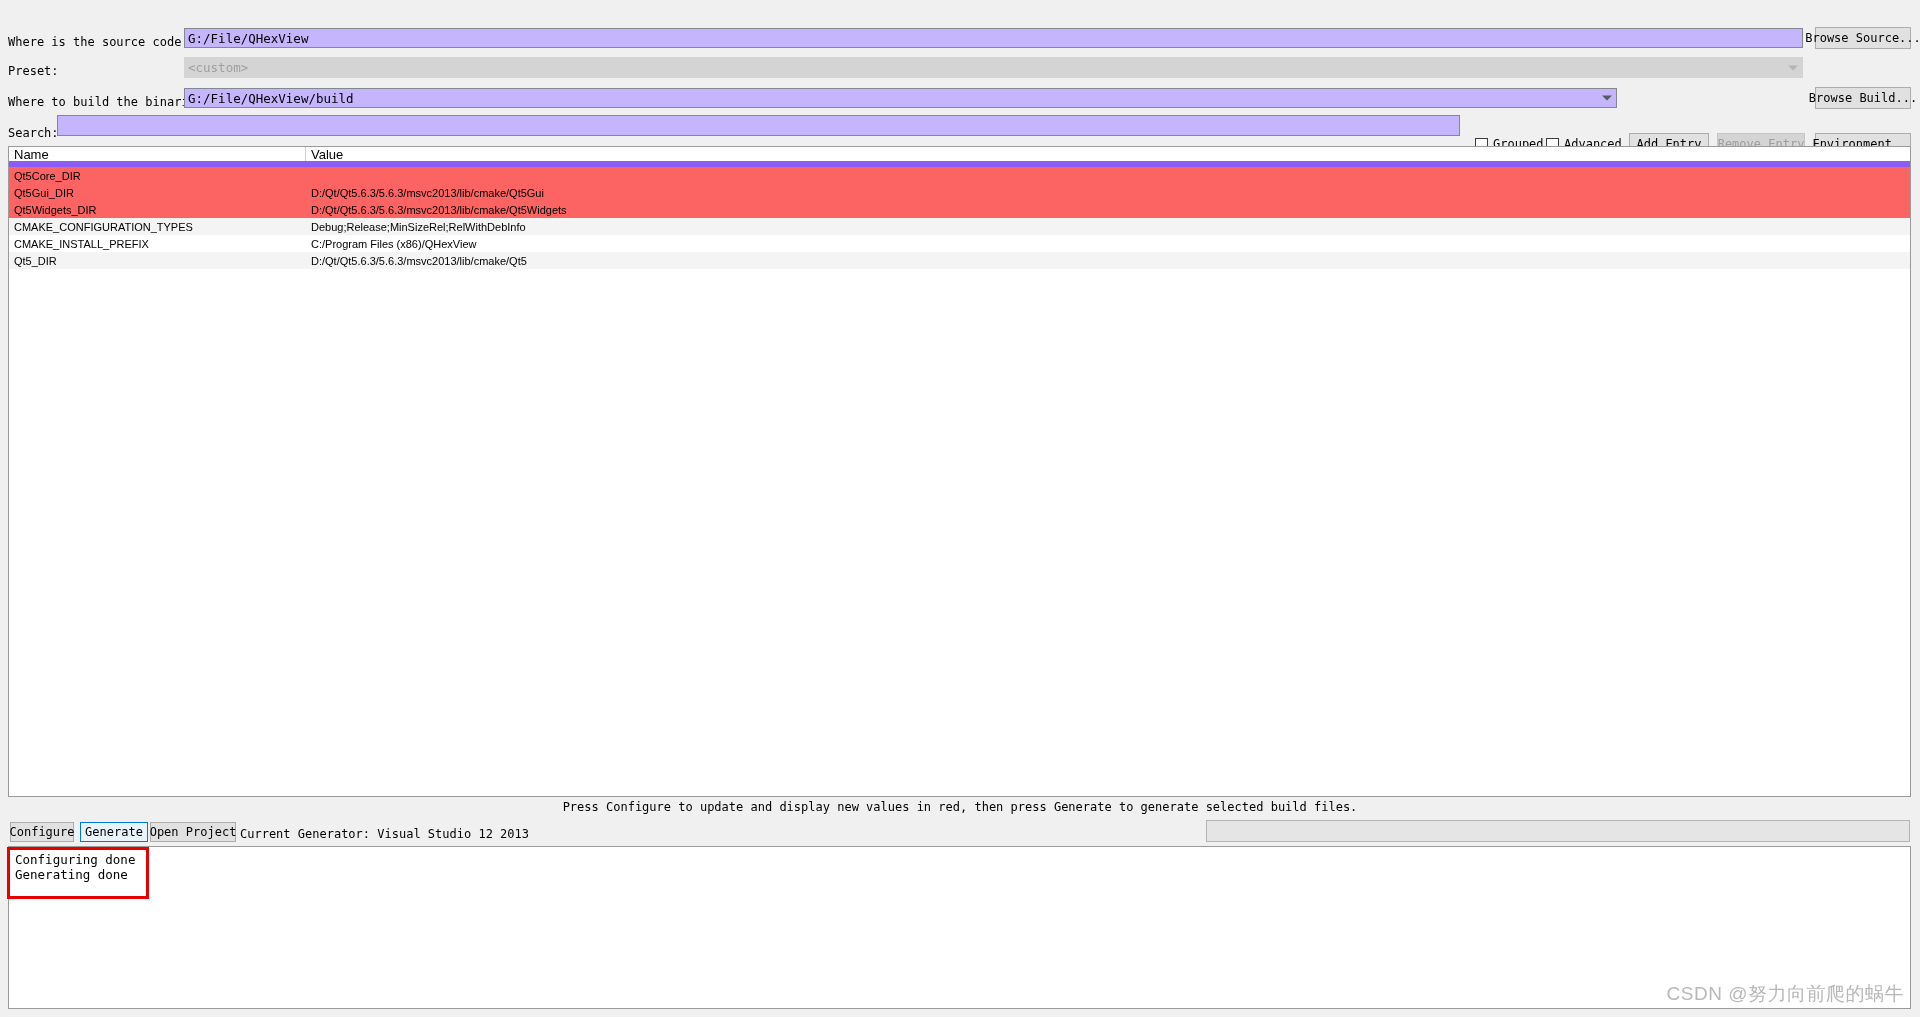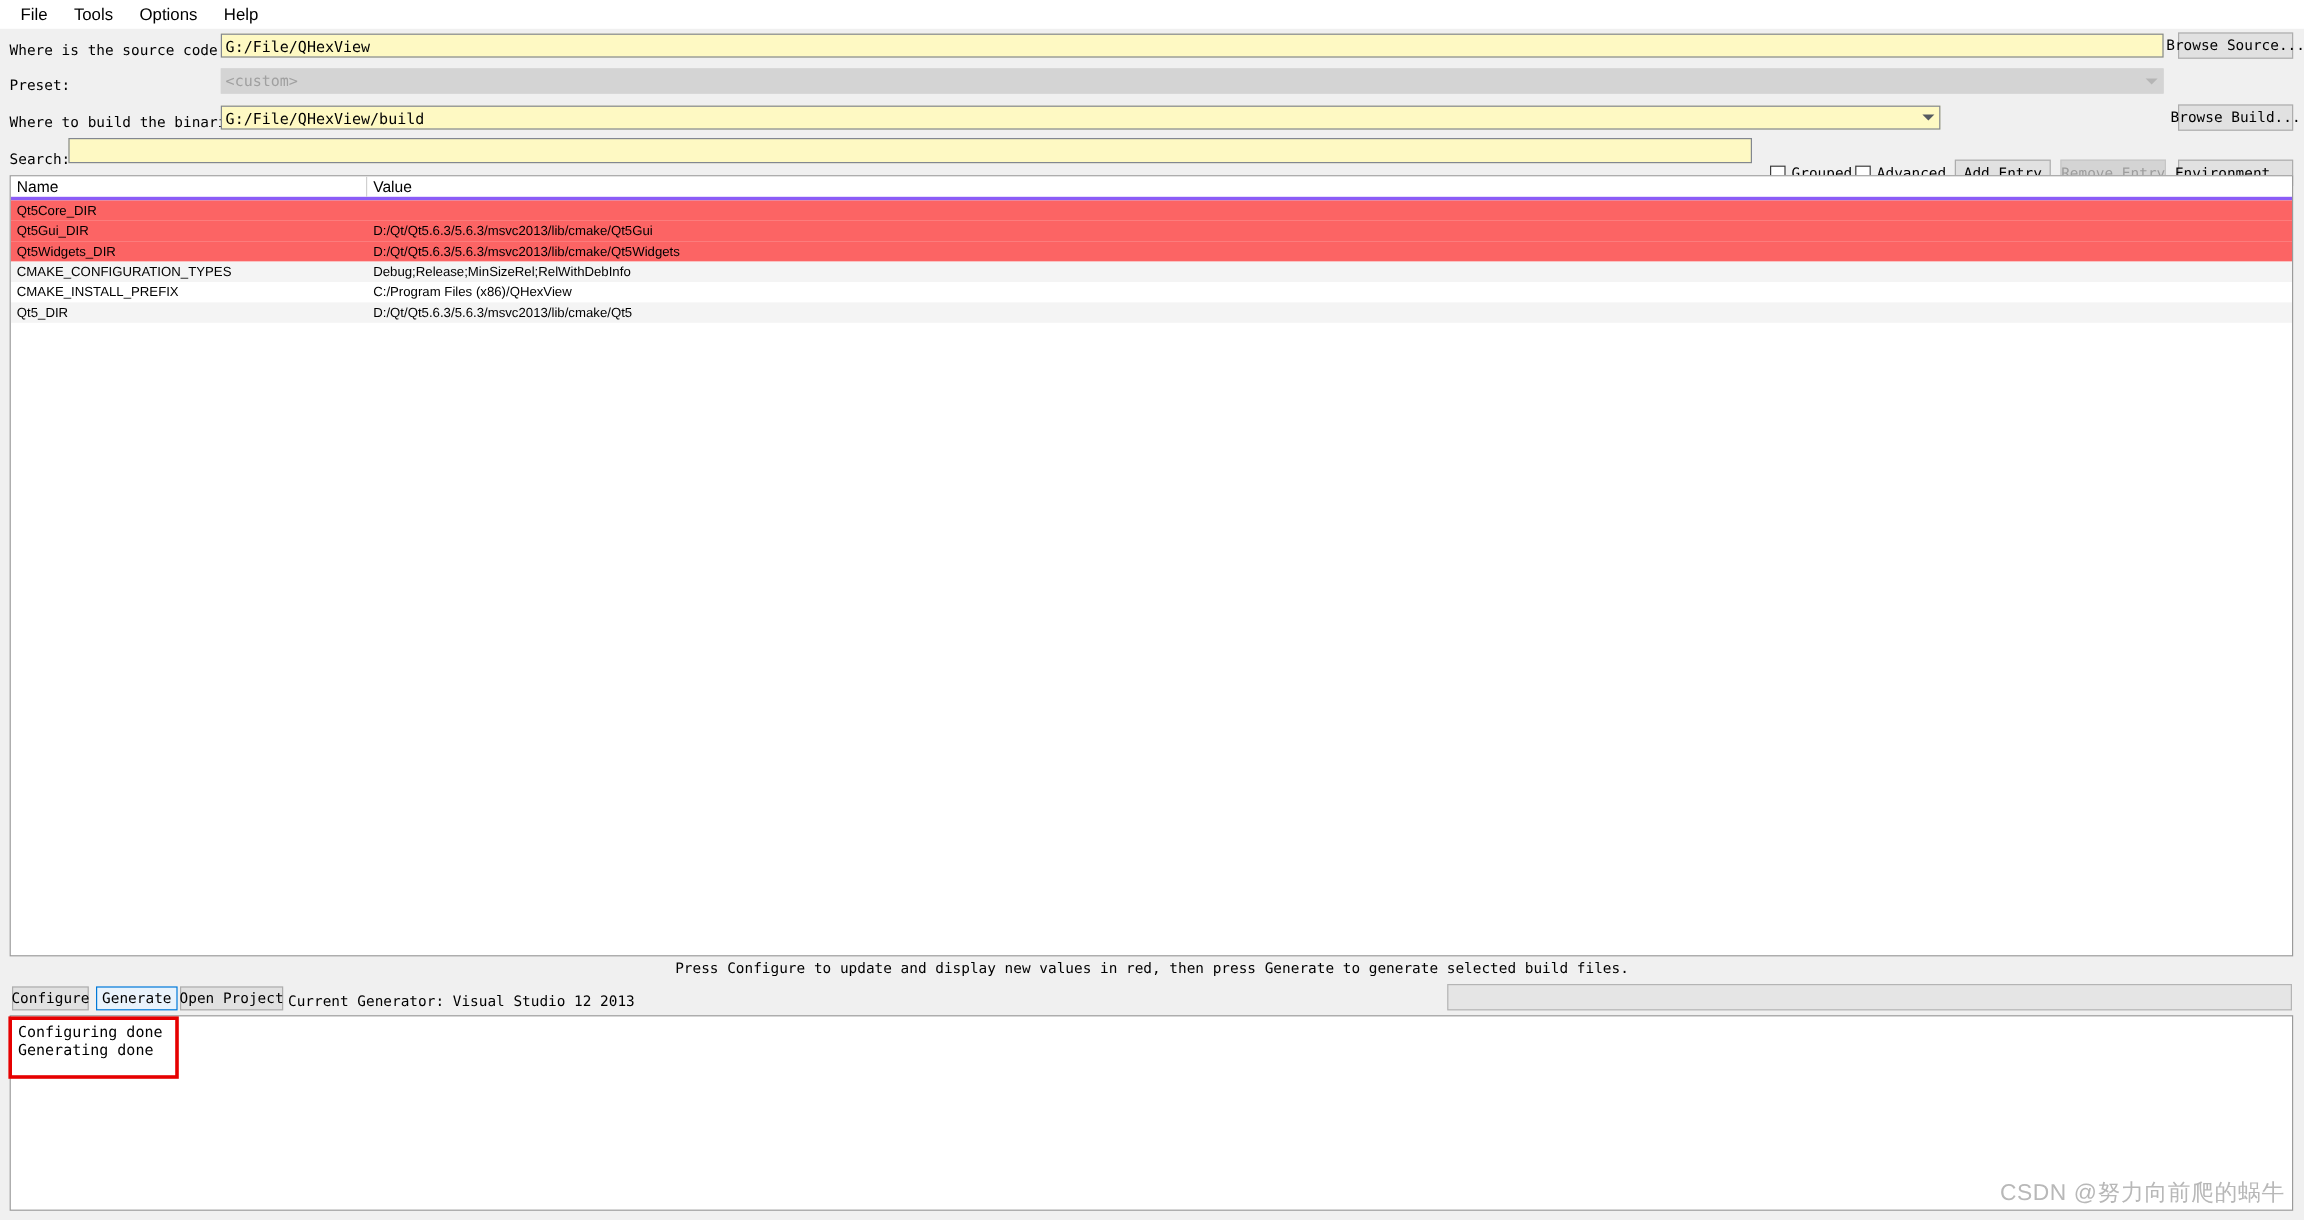--- a/index.html
+++ b/index.html
@@ -51,21 +51,21 @@
   .row-label {
     position: absolute;
     font-family: "DejaVu Sans Mono", "Liberation Mono", monospace;
     font-size: 12px;
     color: #000000;
     white-space: nowrap;
   }
 
   .txtfield {
     position: absolute;
-    background: #fef9c3;
+    background: #c4b5fd;
     border: 1px solid #828790;
     font-family: "DejaVu Sans Mono", "Liberation Mono", monospace;
     font-size: 12.5px;
     color: #000000;
     padding: 0 3px;
     display: flex;
     align-items: center;
     outline: none;
   }
   .txtfield.disabled {
@@ -134,21 +134,21 @@
     position: absolute;
     left: 8px; top: 146px;
     width: 1903px; height: 651px;
     background: #ffffff;
     border: 1px solid #9a9a9a;
     overflow: hidden;
   }
   .thead {
     height: 20px;
     background: #ffffff;
-    border-bottom: 3px solid #8b5cf6;
+    border-bottom: 6px solid #8b5cf6;
     display: flex;
     position: relative;
   }
   .th {
     font-family: "Liberation Sans", sans-serif;
     font-size: 13px;
     color: #000000;
     display: flex;
     align-items: center;
     padding-left: 5px;
@@ -242,26 +242,20 @@
     color: #b8b8b8;
     white-space: nowrap;
     letter-spacing: 0.5px;
   }
 </style>
 </head>
 <body>
 
 <div id="app">
 
-  <div class="menubar">
-    <div class="menu-item">File</div>
-    <div class="menu-item">Tools</div>
-    <div class="menu-item">Options</div>
-    <div class="menu-item">Help</div>
-  </div>
 
   <div class="topform">
 
     <div class="row-label" style="left:8px; top:11px;">Where is the source code:</div>
     <div class="txtfield" style="left:184px; top:4px; width:1619px; height:20px;">G:/File/QHexView</div>
     <div class="btn" style="left:1815px; top:3px; width:96px; height:22px;">Browse Source...</div>
 
     <div class="row-label" style="left:8px; top:40px;">Preset:</div>
     <div class="txtfield disabled" style="left:184px; top:33px; width:1619px; height:21px;">
       <span>&lt;custom&gt;</span>

